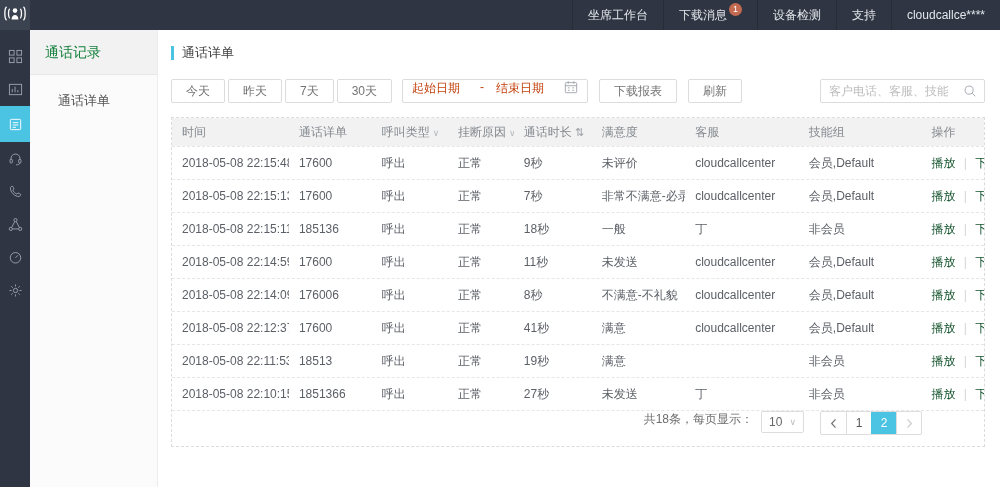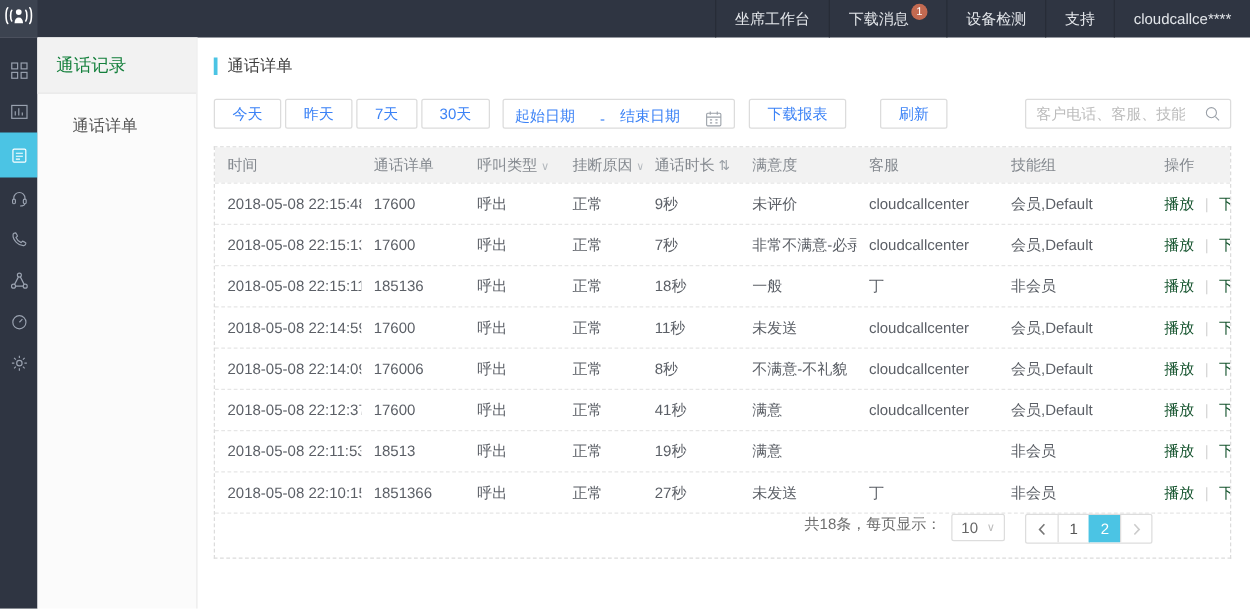--- a/index.html
+++ b/index.html
@@ -25,23 +25,23 @@
   .subsidebar-title { height:45px; line-height:45px; padding-left:15px; font-size:14px; color:#15803d; background:#f2f2f2; border-bottom:1px solid #e7e7e7; }
   .subsidebar-item { padding:17px 0 0 28px; font-size:13px; color:#555; cursor:pointer; }
 
   .main { flex:1; padding:14px 15px 0 13px; min-width:0; }
 
   .page-title { display:flex; align-items:center; font-size:13px; color:#3f3f3f; }
   .accent-bar { width:3px; height:14px; background:#4bc4e4; margin-right:8px; }
 
   
   .toolbar { display:flex; align-items:center; margin-top:17px; }
-  .btn { height:24px; display:inline-flex; align-items:center; padding:0 14px; border:1px solid #dcdcdc; background:#fff; font-size:12px; color:#3b82f6; border-radius:2px; cursor:pointer; margin-right:3px; white-space:nowrap; }
-  .btn.ml { margin-left:11px; margin-right:16px; }
-  .date-range { display:flex; align-items:flex-end; height:24px; border:1px solid #dcdcdc; border-radius:2px; padding:0 9px; margin-left:7px; color:#3b82f6; font-size:12px; background:#fff; cursor:pointer; }
+  .btn { height:24px; display:inline-flex; align-items:center; padding:0 14px; border:1px solid #dcdcdc; background:#fff; font-size:12px; color:#737373; border-radius:2px; cursor:pointer; margin-right:3px; white-space:nowrap; }
+  .btn.ml { margin-left:11px; margin-right:0; }
+  .date-range { display:flex; align-items:flex-start; height:24px; border:1px solid #dcdcdc; border-radius:2px; padding:0 9px; margin-left:7px; color:#c2410c; font-size:12px; background:#fff; cursor:pointer; }
   .date-range .sep { margin:0 12px; }
   .date-ph { width:56px; }
   .cal-icon { margin-left:12px; color:#9aa0a8; display:flex; }
   .search { margin-left:auto; display:flex; align-items:center; height:24px; width:165px; border:1px solid #dcdcdc; border-radius:2px; background:#fff; }
   .search input { flex:1; min-width:0; border:0; outline:0; padding:0 8px; font-size:12px; color:#555; background:transparent; font-family:inherit; }
   .search input::placeholder { color:#bcbcbc; }
   .search-icon { width:28px; display:flex; align-items:center; justify-content:center; color:#9aa0a8; cursor:pointer; align-self:stretch; }
 
   
   .table-wrap { margin-top:14px; border:1px dashed #dcdcdc; }

